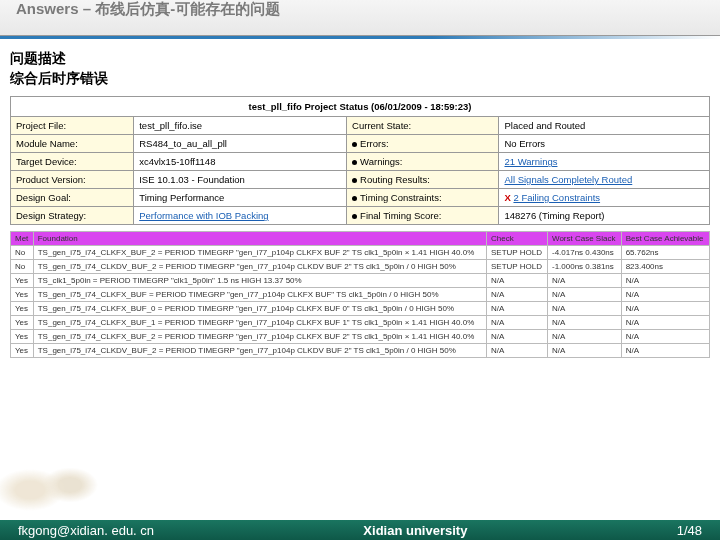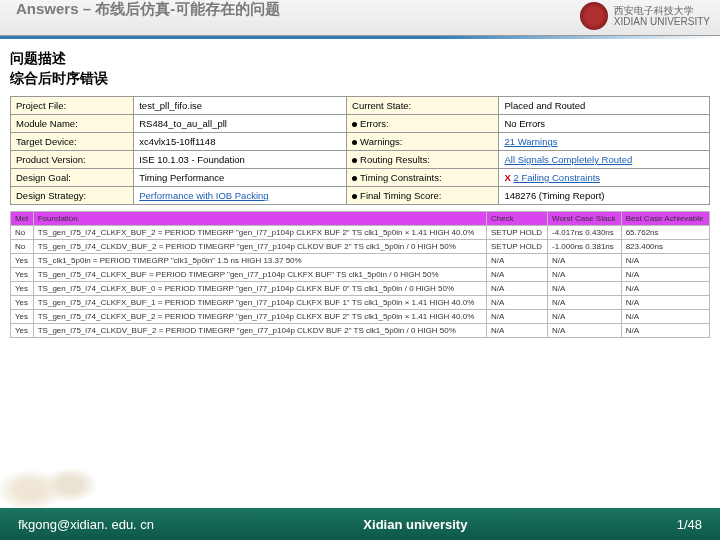--- a/index.html
+++ b/index.html
@@ -16,47 +16,43 @@
 .status-table{width:100%;border-collapse:collapse;margin-top:8px;font-size:9.5px;border:1px solid #999}
 .status-table th{background:#fff;text-align:center;padding:4px;border:1px solid #999;font-weight:bold}
 .status-table td{border:1px solid #999;padding:3px 5px;background:#fff}
 .status-table td.lab{background:#fffbe0}
 .bullet{display:inline-block;width:5px;height:5px;background:#000;border-radius:50%;margin-right:3px;vertical-align:middle}
 .lnk{color:#1a5fb4;text-decoration:underline}
 .red{color:#c00;font-weight:bold}
 .timing-table{width:100%;border-collapse:collapse;margin-top:6px;font-size:8px;color:#333}
 .timing-table th{border:1px solid #bbb;padding:2px 4px;background:#d946ef;font-weight:normal;text-align:left}
 .timing-table td{border:1px solid #bbb;padding:2px 4px;background:#fff;white-space:nowrap;overflow:hidden}
-.footer{position:absolute;bottom:0;left:0;right:0;height:32px;background:linear-gradient(#1a7560,#0e5848);display:flex;align-items:center;color:#fff;font-size:13px;padding:0 18px}
+.footer{position:absolute;bottom:0;left:0;right:0;height:20px;background:linear-gradient(#1a7560,#0e5848);display:flex;align-items:center;color:#fff;font-size:13px;padding:0 18px}
 .footer-email{flex:0 0 auto}
 .footer-uni{flex:1;text-align:center;font-weight:bold}
 .footer-page{flex:0 0 auto;font-weight:normal}
 .deco{position:absolute;bottom:20px;left:-10px;width:120px;height:70px;opacity:0.25;background:radial-gradient(ellipse 50px 30px at 40px 40px,#c0a060 30%,transparent 70%),radial-gradient(ellipse 40px 25px at 80px 35px,#b09050 30%,transparent 70%)}
 </style>
 </head>
 <body>
 
 <div class="header">
   <span class="header-title">Answers – 布线后仿真-可能存在的问题</span>
-  <div class="header-logo">
-    <div class="logo-circle"></div>
-    <div class="logo-text">
-      <div class="cn">西安电子科技大学</div>
-      <div>XIDIAN UNIVERSITY</div>
-    </div>
-  </div>
 </div>
 <div class="header-line"></div>
 
 <div class="content">
   <div class="section-label">问题描述</div>
   <div class="section-label">综合后时序错误</div>
 
   <table class="status-table">
     <tbody>
+        <tr>
+          <th colspan="4">test_pll_fifo Project Status (06/01/2009 - 18:59:23)</th>
+        </tr>
     <tr>
       <td class="lab">Project File:</td>
       <td>test_pll_fifo.ise</td>
       <td class="lab">Current State:</td>
       <td>Placed and Routed</td>
     </tr>
     <tr>
       <td class="lab">Module Name:</td>
       <td>RS484_to_au_all_pll</td>
       <td class="lab"><span class="bullet"></span><span>Errors:</span></td>

